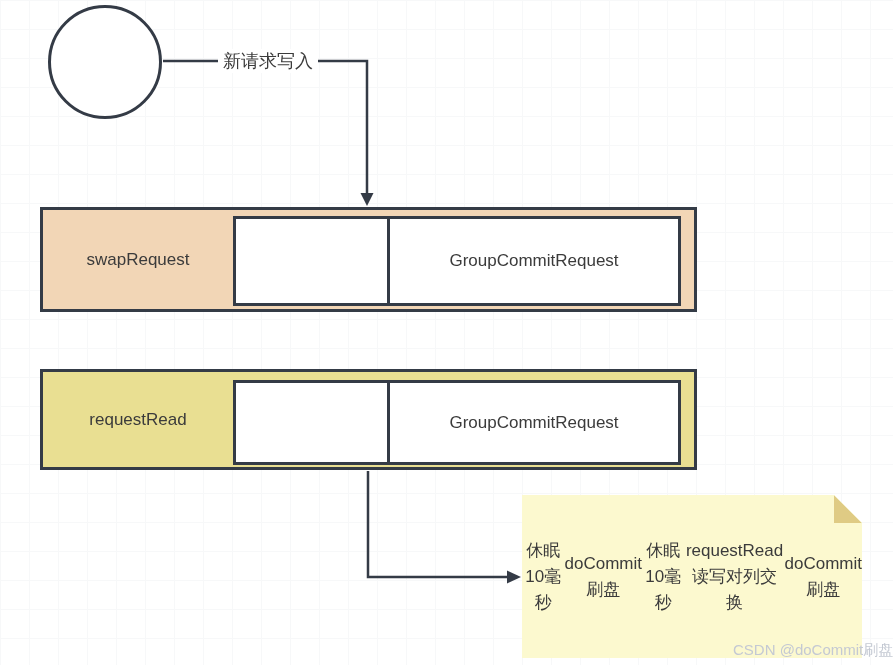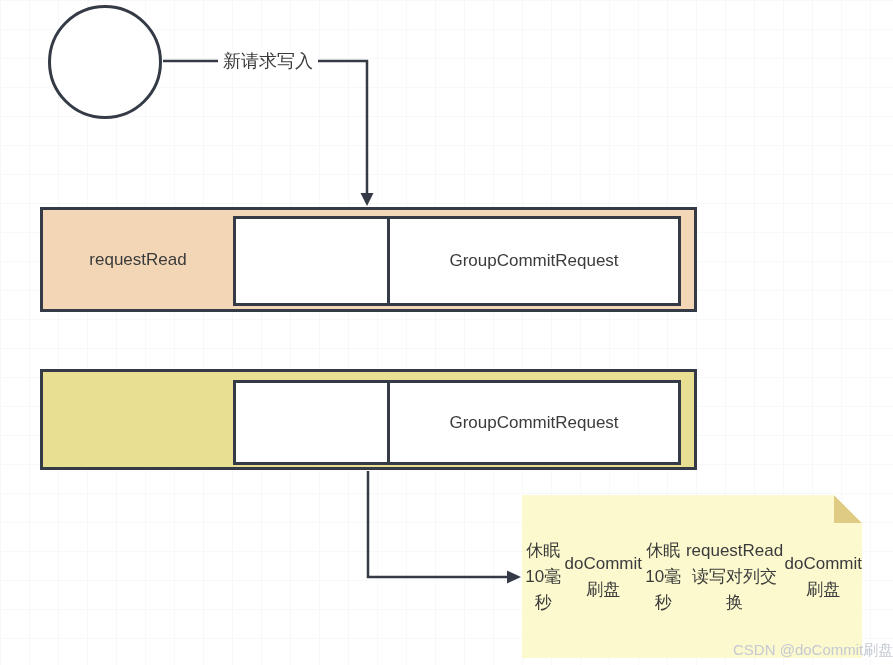--- a/index.html
+++ b/index.html
@@ -142,28 +142,29 @@
     <polygon class="arrowhead" points="367,206 360.5,193 373.5,193"></polygon>
     <polyline class="edge-line" points="368,471 368,577 508,577"></polyline>
     <polygon class="arrowhead" points="521,577 507,570.5 507,583.5"></polygon>
   </svg>
 
   <div class="start-circle"></div>
 
   <div class="edge-label">新请求写入</div>
 
   <div class="queue queue-write">
-    <div class="queue-label">requestRead</div>
+    <div class="queue-label">swapRequest</div>
     <div class="queue-inner">
       <div class="slot slot-empty"></div>
       <div class="slot slot-value">GroupCommitRequest</div>
     </div>
   </div>
 
   <div class="queue queue-read">
+    <div class="queue-label">requestRead</div>
     <div class="queue-inner">
       <div class="slot slot-empty"></div>
       <div class="slot slot-value">GroupCommitRequest</div>
     </div>
   </div>
 
   <div class="note">
     <div class="note-fold"></div>
     <div class="note-lines">
       <div>休眠10毫秒</div>

